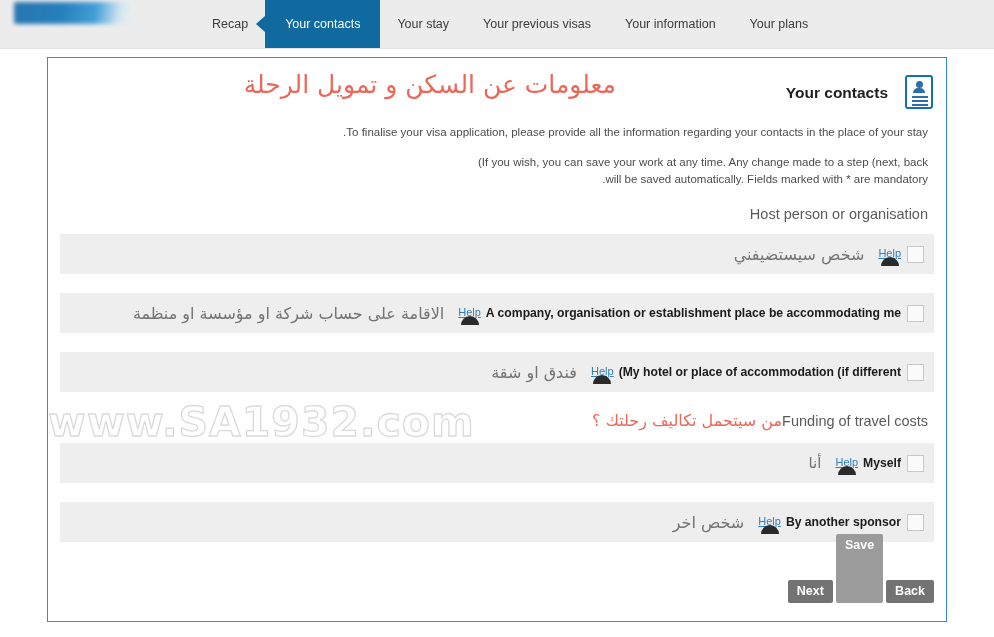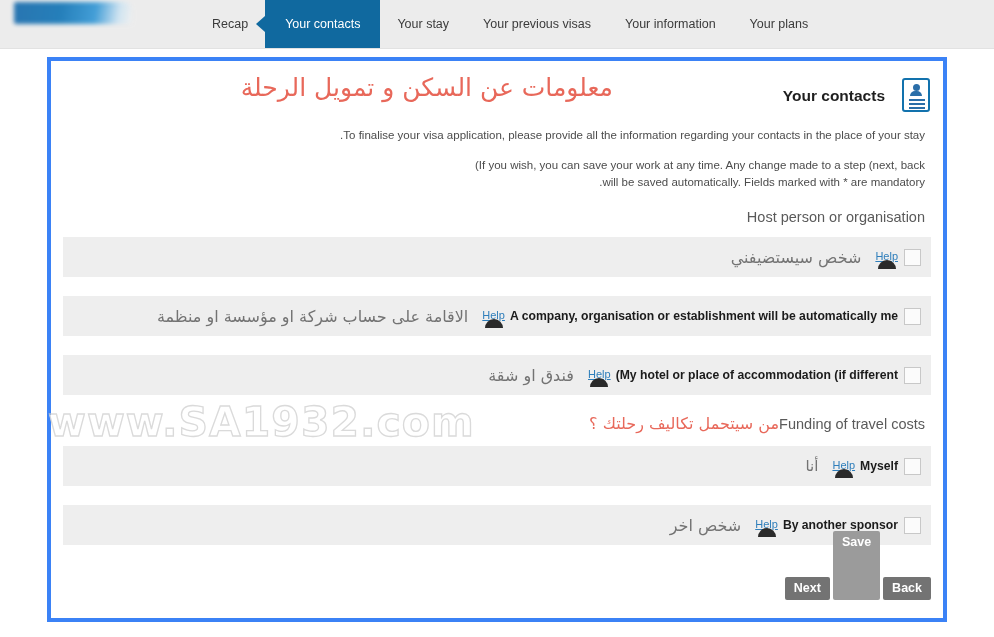--- a/index.html
+++ b/index.html
@@ -72,21 +72,21 @@
     border-right: 9px solid #10699f;
   }
 
   
   .card {
     position: absolute;
     left: 47px; top: 57px;
     width: 900px;
     height: 565px;
     background: #ffffff;
-    border: 4px solid #3b82f6;
+    border: 1px solid #3b82f6;
     box-sizing: border-box;
   }
 
   
   .card-head {
     position: relative;
     height: 62px;
   }
   .page-title-ar {
     position: absolute;
@@ -332,21 +332,21 @@
 
     <div class="opt-row">
       <span class="opt-label-ar">شخص سيستضيفني</span>
       <span class="help-link">Help</span>
       <span class="opt-checkbox"></span>
     </div>
 
     <div class="opt-row">
       <span class="opt-label-ar">الاقامة على حساب شركة او مؤسسة او منظمة</span>
       <span class="help-link">Help</span>
-      <span class="opt-label-en">A company, organisation or establishment will be automatically me</span>
+      <span class="opt-label-en">A company, organisation or establishment place be accommodating me</span>
       <span class="opt-checkbox"></span>
     </div>
 
     <div class="opt-row">
       <span class="opt-label-ar">فندق او شقة</span>
       <span class="help-link">Help</span>
       <span class="opt-label-en">(My hotel or place of accommodation (if different</span>
       <span class="opt-checkbox"></span>
     </div>
 

